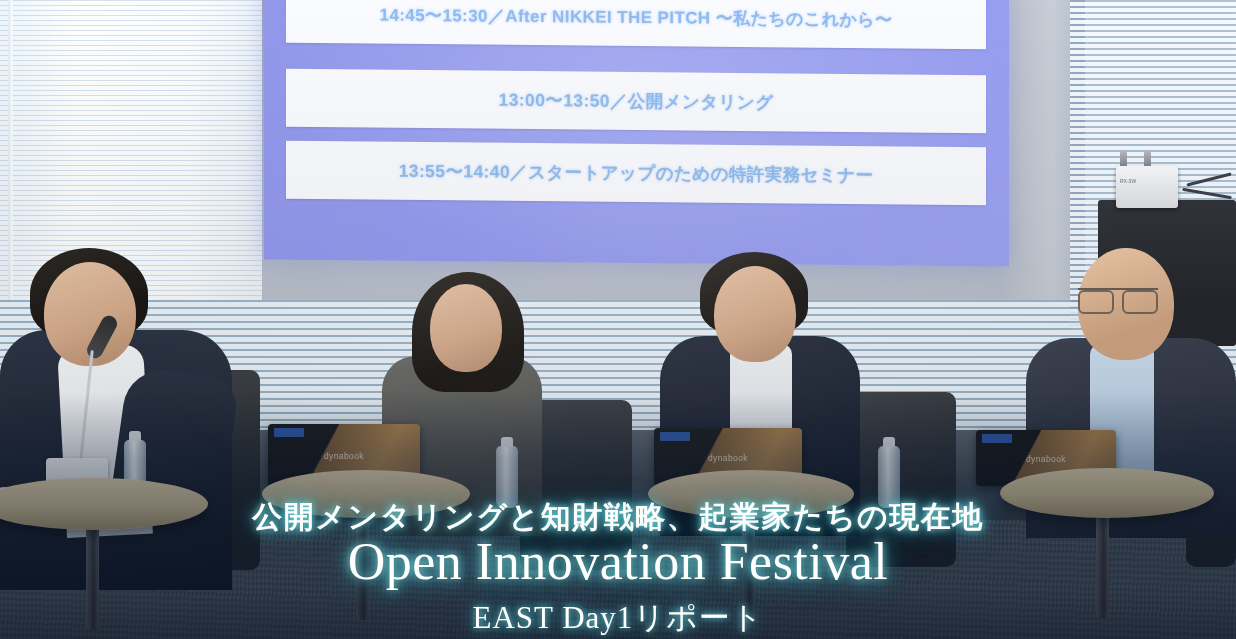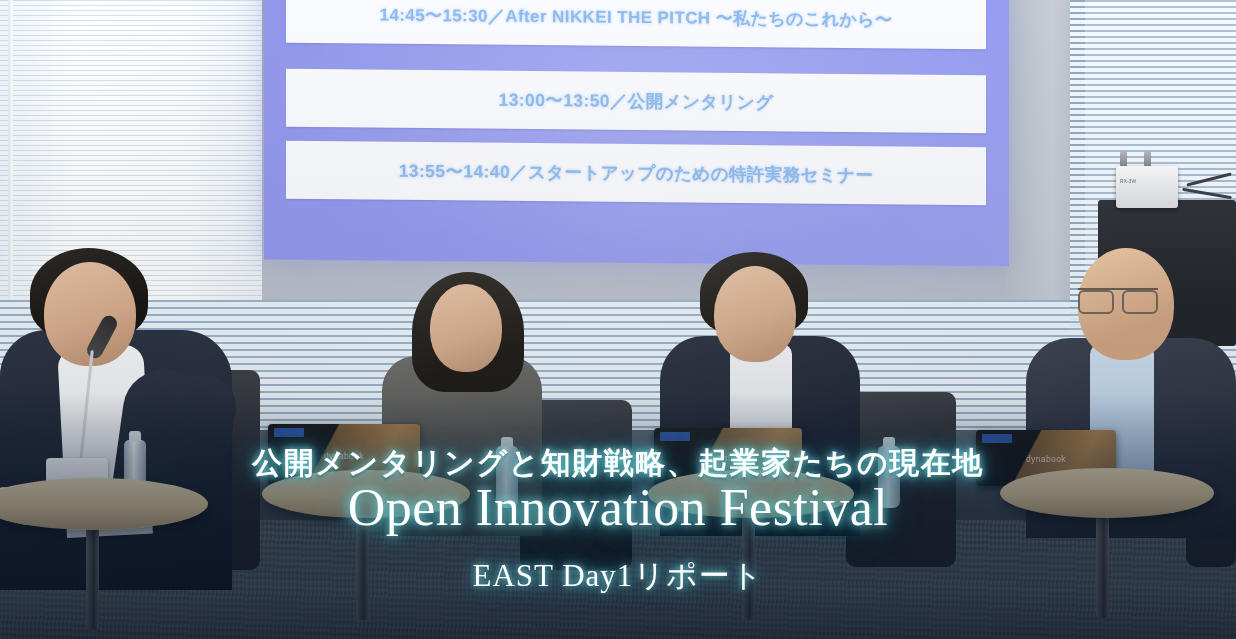--- a/index.html
+++ b/index.html
@@ -361,21 +361,21 @@
   }
 
   
   .overlay {
     position: absolute;
     left: 0; right: 0; bottom: 0;
     height: 235px;
     display: flex;
     flex-direction: column;
     align-items: center;
-    justify-content: center;
+    justify-content: flex-end;
     padding-top: 12px;
     background: linear-gradient(180deg, rgba(10,30,55,0) 0%, rgba(8,26,50,.30) 28%, rgba(6,20,42,.45) 70%, rgba(5,16,36,.55) 100%);
     pointer-events: none;
   }
   .ov-kicker {
     font-family: "Liberation Serif", serif;
     font-weight: 700;
     font-size: 30px;
     color: #ffffff;
     letter-spacing: 1.5px;
@@ -399,21 +399,21 @@
       0 0 18px rgba(70,195,210,.9),
       0 0 34px rgba(35,135,170,.75),
       0 3px 5px rgba(0,0,0,.5);
   }
   .ov-sub {
     font-family: "Liberation Serif", serif;
     font-weight: 400;
     font-size: 31px;
     color: #ffffff;
     letter-spacing: 1px;
-    margin-top: 20px;
+    margin-top: 7px;
     text-shadow:
       0 0 6px rgba(125,230,230,.95),
       0 0 15px rgba(65,185,205,.85),
       0 0 28px rgba(35,135,170,.7),
       0 2px 4px rgba(0,0,0,.5);
   }
 </style>
 </head>
 <body>
 

